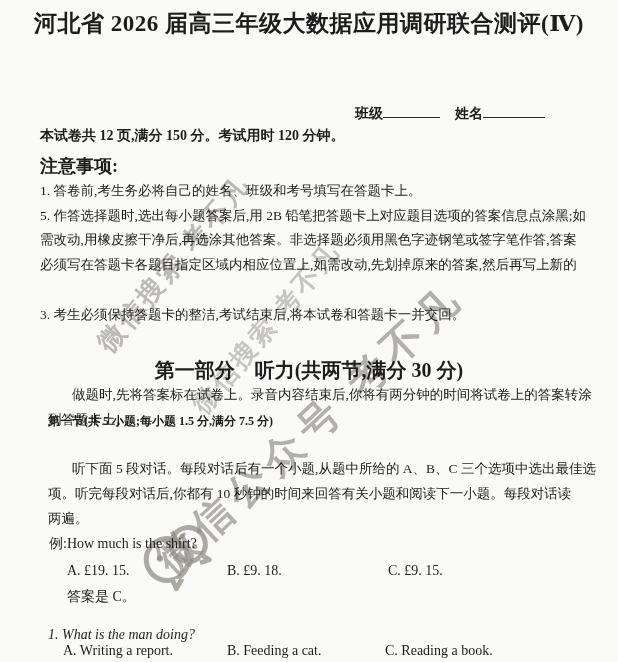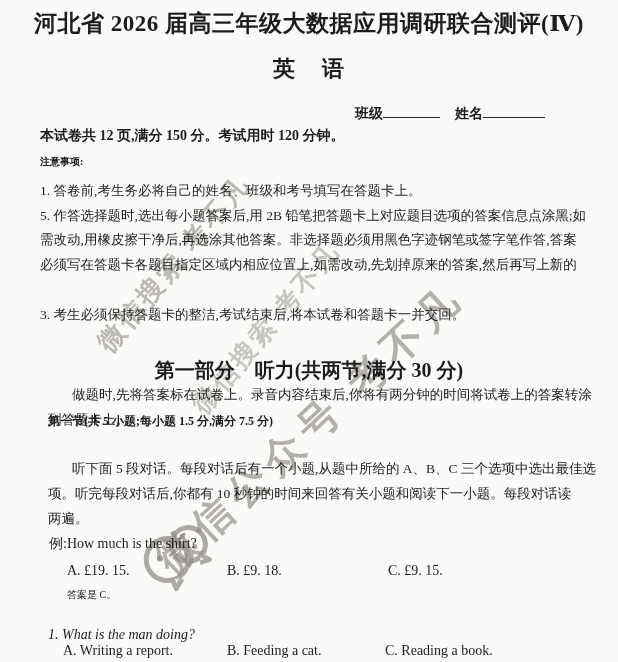--- a/index.html
+++ b/index.html
@@ -50,49 +50,46 @@
     <path d="M30 60 L33 70 L40 61" stroke="#8f8a82" stroke-width="5" fill="#fafaf8" stroke-linejoin="round"></path>
     <circle cx="51" cy="28" r="17" stroke="#8f8a82" stroke-width="5"></circle>
     <path d="M62 40 L70 46 L60 48" stroke="#8f8a82" stroke-width="4.5" fill="#fafaf8" stroke-linejoin="round"></path>
     <circle cx="21" cy="38" r="3.2" fill="#8f8a82"></circle>
     <circle cx="46" cy="19" r="2.6" fill="#8f8a82"></circle>
     <circle cx="57" cy="31" r="2.6" fill="#8f8a82"></circle>
   </svg>
 
   <div class="line center bold title" style="top:12px;">河北省 2026 届高三年级大数据应用调研联合测评(Ⅳ)</div>
 
-  <div class="line center bold subject" style="top:58px;">
-    <span>英</span><span class="gap"></span><span>语</span>
-  </div>
 
   <div class="line" style="top:104px;left:355px;">
     <span class="hdr-field">班级</span><span class="blank" style="width:57px;"></span><span style="display:inline-block;width:15px;"></span><span class="hdr-field">姓名</span><span class="blank" style="width:62px;"></span>
   </div>
 
   <div class="line bold" style="top:129px;left:40px;font-size:14px;">本试卷共 12 页,满分 150 分。考试用时 120 分钟。</div>
-  <div class="line bold" style="top:157px;left:40px;font-size:10px;">注意事项:</div>
+  <div class="line bold" style="top:157px;left:40px;font-size:18px;">注意事项:</div>
   <div class="line" style="top:184px;left:40px;text-align:center;">1. 答卷前,考生务必将自己的姓名、班级和考号填写在答题卡上。</div>
   <div class="line" style="top:209px;left:40px;">5. 作答选择题时,选出每小题答案后,用 2B 铅笔把答题卡上对应题目选项的答案信息点涂黑;如</div>
   <div class="line" style="top:258px;left:40px;">必须写在答题卡各题目指定区域内相应位置上,如需改动,先划掉原来的答案,然后再写上新的</div>
   <div class="line" style="top:233px;left:40px;">需改动,用橡皮擦干净后,再选涂其他答案。非选择题必须用黑色字迹钢笔或签字笔作答,答案</div>
   <div class="line" style="top:308px;left:40px;">3. 考生必须保持答题卡的整洁,考试结束后,将本试卷和答题卡一并交回。</div>
 
   <div class="line center bold" style="top:360px;font-size:20px;">第一部分　听力(共两节,满分 30 分)</div>
   <div class="line" style="top:388px;left:72px;">做题时,先将答案标在试卷上。录音内容结束后,你将有两分钟的时间将试卷上的答案转涂</div>
   <div class="line" style="top:413px;left:48px;">到答题卡上。</div>
 
   <div class="line bold" style="top:415px;left:48px;font-size:12px;">第一节(共 5 小题;每小题 1.5 分,满分 7.5 分)</div>
   <div class="line" style="top:462px;left:72px;">听下面 5 段对话。每段对话后有一个小题,从题中所给的 A、B、C 三个选项中选出最佳选</div>
   <div class="line" style="top:487px;left:48px;">项。听完每段对话后,你都有 10 秒钟的时间来回答有关小题和阅读下一小题。每段对话读</div>
   <div class="line" style="top:512px;left:48px;">两遍。</div>
 
   <div class="line eng" style="top:537px;left:49px;">例:How much is the shirt?</div>
   <div class="opt" style="top:563px;left:67px;">A. £19. 15.</div>
   <div class="opt" style="top:563px;left:227px;">B. £9. 18.</div>
   <div class="opt" style="top:563px;left:388px;">C. £9. 15.</div>
-  <div class="line" style="top:590px;left:67px;font-size:10px;">答案是 C。</div>
+  <div class="line" style="top:590px;left:67px;font-size:14px;">答案是 C。</div>
 
   <div class="line eng" style="top:628px;left:48px;font-style:italic;">1. What is the man doing?</div>
   <div class="opt" style="top:643px;left:63px;">A. Writing a report.</div>
   <div class="opt" style="top:643px;left:227px;">B. Feeding a cat.</div>
   <div class="opt" style="top:643px;left:385px;">C. Reading a book.</div>
 
 </div>
 
 </body></html>

